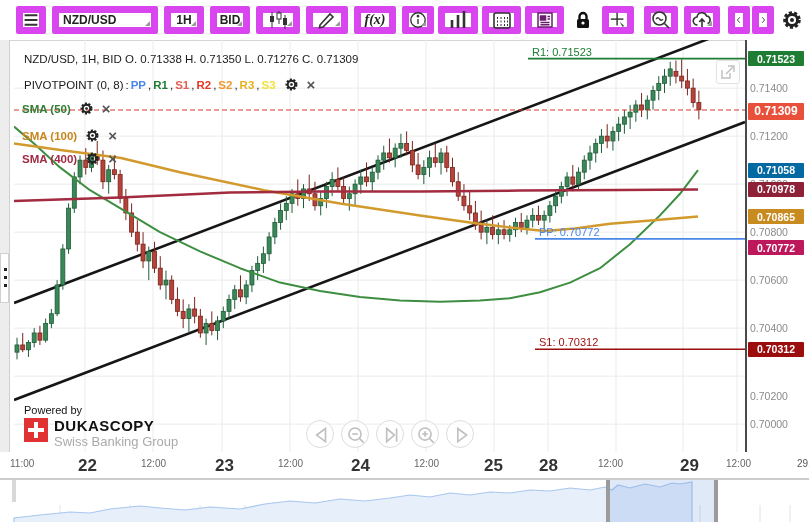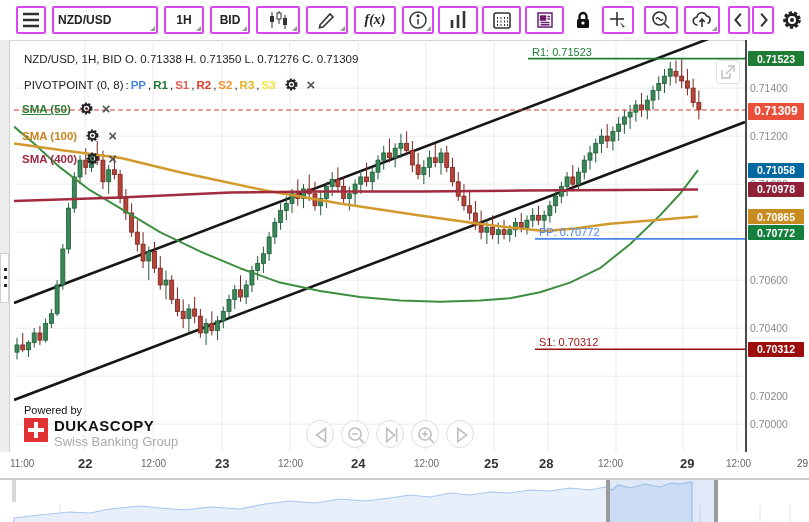--- a/index.html
+++ b/index.html
@@ -1,19 +1,19 @@
 <!DOCTYPE html>
 <html><head>
 <meta charset="utf-8">
 <style>
   html,body{margin:0;padding:0;background:#fff;font-family:"Liberation Sans",sans-serif;}
   #stage{position:relative;width:809px;height:522px;overflow:hidden;background:#fff;}
   
   #toolbar{position:absolute;left:0;top:0;width:809px;height:40px;background:#fff;border-bottom:1px solid #d5d5d5;}
-  .tbtn{position:absolute;top:6px;height:28px;background:#fff;border:2px solid #d946ef;border-radius:2px;
+  .tbtn{position:absolute;top:6px;height:28px;background:#fff;border:7px solid #d946ef;border-radius:2px;
         display:flex;align-items:center;justify-content:center;font-size:12px;font-weight:bold;color:#222;cursor:pointer;box-sizing:border-box;}
   .tbtn .lbl{padding:0 4px;white-space:nowrap;}
   .tbtn.noborder{border:none;}
   .ddtri{position:absolute;right:1px;bottom:1px;width:0;height:0;border-left:5px solid transparent;border-bottom:5px solid #9a9a9a;}
   
   #splitter{position:absolute;left:0;top:40px;width:10px;height:412px;background:#ededed;border-right:1px solid #d0d0d0;box-sizing:border-box;}
   #splitter-handle{position:absolute;left:0;top:213px;width:9px;height:50px;background:#fff;border:1px solid #d0d0d0;box-sizing:border-box;}
   .hdot{position:absolute;left:3px;width:3px;height:3px;background:#222;}
   
   #chart-wrap{position:absolute;left:14px;top:40px;width:731px;height:412px;border-bottom:2px solid #4a4a4a;border-right:2px solid #4a4a4a;box-sizing:content-box;}
@@ -23,21 +23,21 @@
   .legend-ico{display:inline-flex;margin-left:6px;cursor:pointer;}
   .xmark{font-size:15px;font-weight:bold;color:#555;line-height:12px;cursor:pointer;margin-left:6px;}
   
   #price-axis{position:absolute;left:747px;top:40px;width:62px;height:412px;background:#fff;}
   .ptick{position:absolute;left:3px;font-size:10.5px;color:#8a8a8a;}
   .pbadge{position:absolute;left:1px;width:56px;height:15px;font-size:10.5px;font-weight:bold;color:#fff;
           display:flex;align-items:center;justify-content:center;border-radius:1px;}
   
   #time-axis{position:absolute;left:0;top:452px;width:809px;height:26px;background:#fff;}
   .ttick{position:absolute;top:6px;font-size:10px;color:#666;}
-  .ttick.bold{font-size:13px;font-weight:bold;color:#333;top:4px;}
+  .ttick.bold{font-size:17px;font-weight:bold;color:#333;top:4px;}
   #corner-date{position:absolute;top:6px;left:752px;font-size:10px;color:#555;background:#fff;padding-left:1px;margin-left:44px;}
   
   #navigator{position:absolute;left:0;top:478px;width:809px;height:44px;border-top:1px solid #ccc;background:#fff;}
   
   .navbtn{position:absolute;width:26px;height:26px;border:1px solid #ddd;border-radius:50%;background:rgba(255,255,255,.7);
           display:flex;align-items:center;justify-content:center;cursor:pointer;}
   
   #powered{position:absolute;left:24px;top:404px;font-size:11px;color:#111;}
   #logo{position:absolute;left:24px;top:418px;display:flex;align-items:flex-start;cursor:pointer;}
   #logo-flag{width:24px;height:24px;background:#e03232;position:relative;margin-right:6px;}
@@ -501,21 +501,21 @@
             <circle cx="10" cy="10" r="6.2" stroke-width="3.6" stroke-dasharray="2.6 1.8"></circle>
             <circle cx="10" cy="10" r="5" stroke-width="2.6"></circle>
             <circle cx="10" cy="10" r="1.8" fill="#222" stroke="none"></circle>
           </g>
         </svg>
       </span>
       <span class="xmark">×</span>
     </div>
   <div id="sma-rows">
       <div class="legend-row" style="left: 22px; top: 101px;">
-        <span style="color: rgb(46, 125, 50); font-weight: bold; text-decoration: underline;">SMA (50)</span>
+        <span style="color: rgb(46, 125, 50); font-weight: bold;">SMA (50)</span>
         <span class="legend-ico">
           <svg width="15" height="15" viewBox="0 0 20 20">
             <g fill="none" stroke="#222">
               <circle cx="10" cy="10" r="6.2" stroke-width="3.6" stroke-dasharray="2.6 1.8"></circle>
               <circle cx="10" cy="10" r="5" stroke-width="2.6"></circle>
               <circle cx="10" cy="10" r="1.8" fill="#222" stroke="none"></circle>
             </g>
           </svg>
         </span>
         <span class="xmark">×</span>
@@ -565,21 +565,21 @@
       <div class="ptick" style="top: 186.16px;">0.70800</div>
       <div class="ptick" style="top: 234.16px;">0.70600</div>
       <div class="ptick" style="top: 282.16px;">0.70400</div>
       <div class="ptick" style="top: 330.16px; margin-top: 20px;">0.70200</div>
       <div class="ptick" style="top: 378.16px;">0.70000</div>
       <div class="pbadge" style="top: 11.14px; background: rgb(30, 125, 51);">0.71523</div>
       <div class="pbadge" style="top: 62.5px; background: rgb(232, 80, 58); font-size: 12px; height: 17px; text-align: center;">0.71309</div>
       <div class="pbadge" style="top: 122.74px; background: #0369a1;">0.71058</div>
       <div class="pbadge" style="top: 141.94px; background: rgb(142, 32, 56);">0.70978</div>
       <div class="pbadge" style="top: 169.06px; background: rgb(199, 139, 31);">0.70865</div>
-      <div class="pbadge" style="top: 185px; background: #15803d;">0.70772</div>
+      <div class="pbadge" style="top: 200px; background: #be185d;">0.70772</div>
       <div class="pbadge" style="top: 301.78px; background: rgb(156, 13, 13);">0.70312</div>
     </div>
   <div id="time-axis">
     <div id="corner-date">29.12.2020</div>
   <div class="ttick" style="left: 10px;">11:00</div>
       <div class="ttick bold" style="left: 78px;">22</div>
       <div class="ttick" style="left: 141px;">12:00</div>
       <div class="ttick bold" style="left: 215px;">23</div>
       <div class="ttick" style="left: 278px;">12:00</div>
       <div class="ttick bold" style="left: 351px;">24</div>

